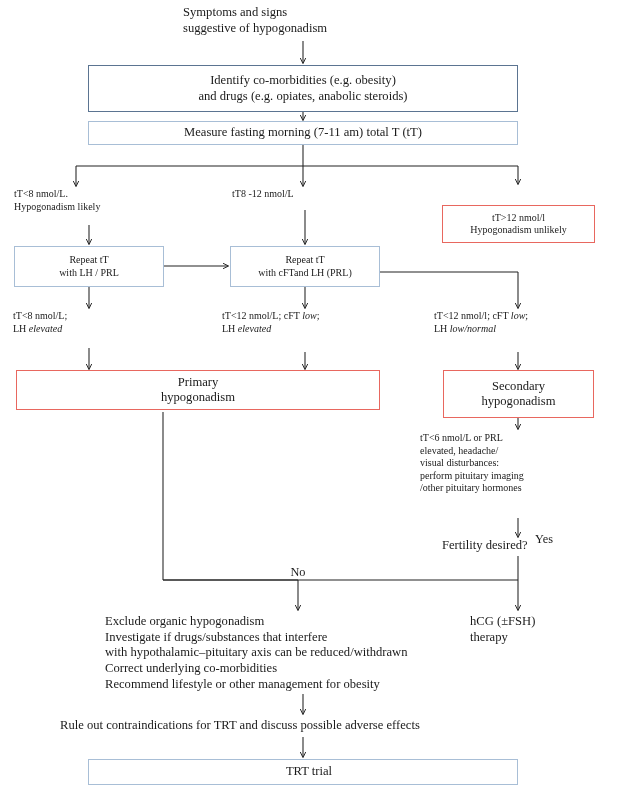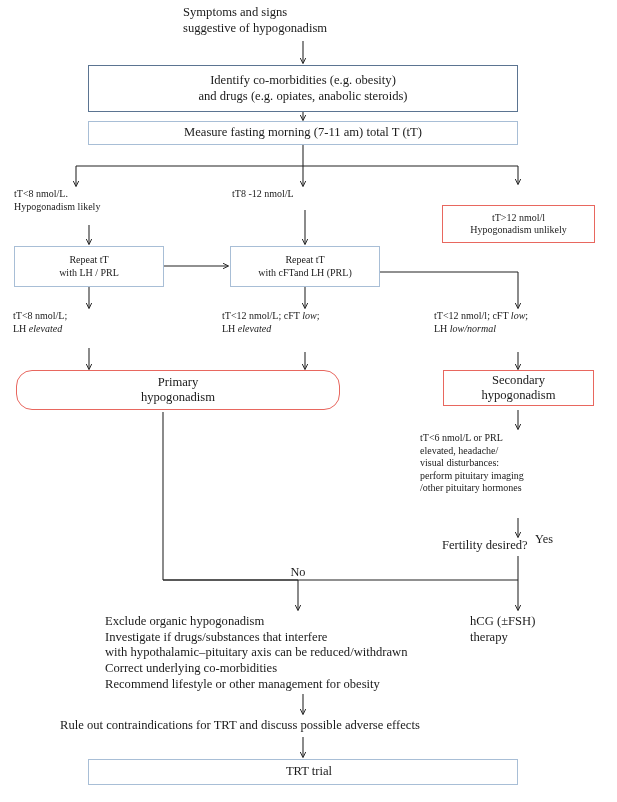--- a/index.html
+++ b/index.html
@@ -149,24 +149,24 @@
 
   <div class="node box-blue-light fs12" style="left:230px; top:246px; width:150px; height:41px;">Repeat tT
 with cFTand LH (PRL)</div>
 
   <div class="txt fs12" style="left:13px; top:310px; width:152px;"><span>tT&lt;8 nmol/L;</span><br><span>LH </span><span class="ital">elevated</span></div>
 
   <div class="txt fs12" style="left:222px; top:310px; width:168px;"><span>tT&lt;12 nmol/L; cFT </span><span class="ital">low</span><span>;</span><br><span>LH </span><span class="ital">elevated</span></div>
 
   <div class="txt fs12" style="left:434px; top:310px; width:168px;"><span>tT&lt;12 nmol/l; cFT </span><span class="ital">low</span><span>;</span><br><span>LH </span><span class="ital">low/normal</span></div>
 
-  <div class="node box-red fs13" style="left:16px; top:370px; width:324px; height:40px;border-radius:16px;">Primary
+  <div class="node box-red fs13" style="left:16px; top:370px; width:364px; height:40px;">Primary
 hypogonadism</div>
 
-  <div class="node box-red fs13" style="left:443px; top:370px; width:151px; height:36px;">Secondary
+  <div class="node box-red fs13" style="left:443px; top:370px; width:151px; height:48px;">Secondary
 hypogonadism</div>
 
   <div class="txt fs12" style="left:420px; top:432px; width:197px;">tT&lt;6 nmol/L or PRL
 elevated, headache/
 visual disturbances:
 perform pituitary imaging
 /other pituitary hormones</div>
 
   <div class="txt fs13" style="left:442px; top:538px; width:152px;">Fertility desired?</div>
 

